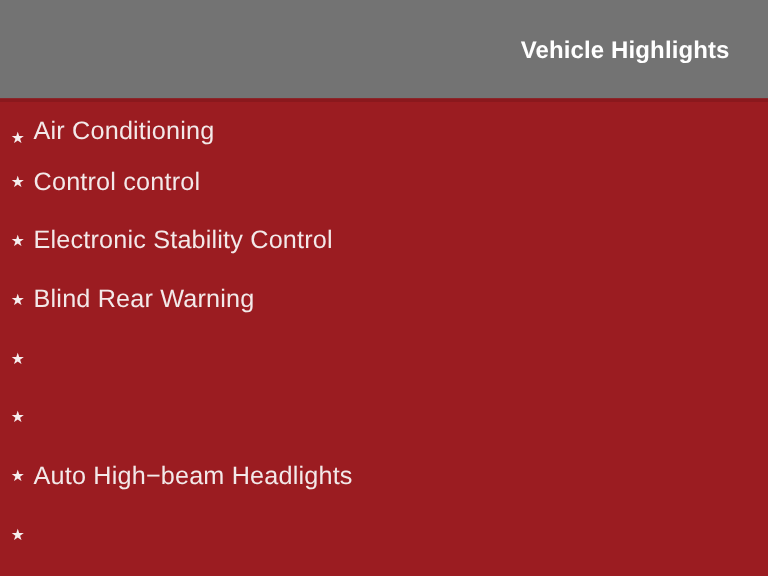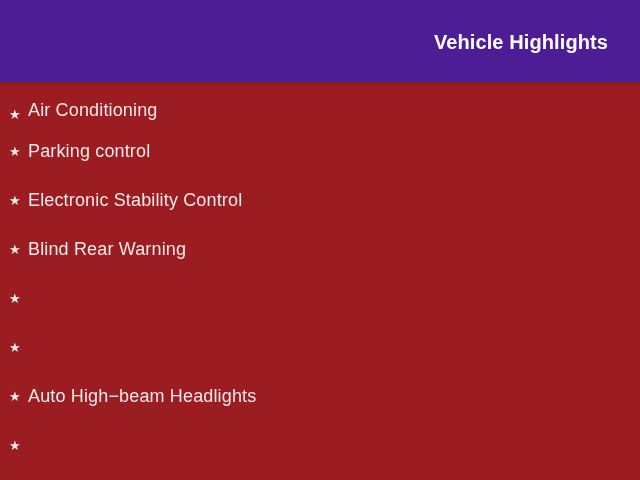--- a/index.html
+++ b/index.html
@@ -22,21 +22,21 @@
     background: #9b1c21;
   }
 
   
   .header {
     position: absolute;
     left: 0;
     top: 0;
     width: 640px;
     height: 82px;
-    background: #4c1d95;
+    background: #737373;
     box-sizing: border-box;
     display: flex;
     align-items: center;
     justify-content: flex-end;
     padding-right: 32px;
   }
   .header-title {
     color: #ffffff;
     font-size: 20px;
     font-weight: bold;
@@ -86,21 +86,21 @@
   .bullet-icon {
     display: inline-block;
     width: 19px;
     color: #f6eeee;
     font-size: 13px;
     line-height: 1;
     flex: 0 0 auto;
   }
   .feature-label {
     color: #f3e9e9;
-    font-size: 18px;
+    font-size: 21px;
     line-height: 1.1;
     letter-spacing: 0.15px;
   }
 </style>
 </head>
 <body>
 
 <div class="screen">
 
   <div class="header">
@@ -111,21 +111,21 @@
 
   <ul class="features">
 
     <li class="feature-item">
       <span class="bullet-icon">★</span>
       <span class="feature-label">Air Conditioning</span>
     </li>
 
     <li class="feature-item">
       <span class="bullet-icon">★</span>
-      <span class="feature-label">Parking control</span>
+      <span class="feature-label">Control control</span>
     </li>
 
     <li class="feature-item">
       <span class="bullet-icon">★</span>
       <span class="feature-label">Electronic Stability Control</span>
     </li>
 
     <li class="feature-item">
       <span class="bullet-icon">★</span>
       <span class="feature-label">Blind Rear Warning</span>

